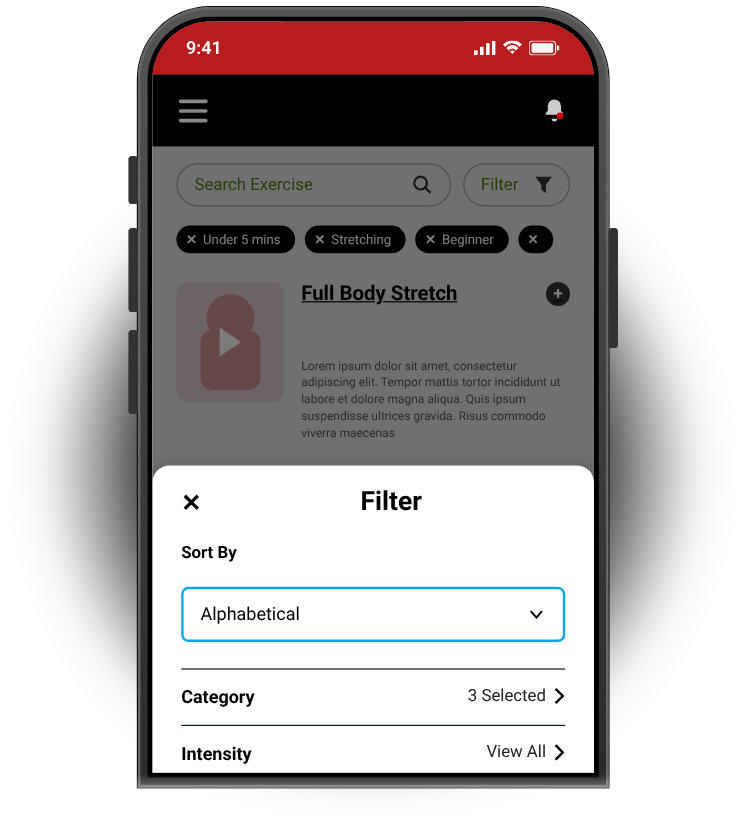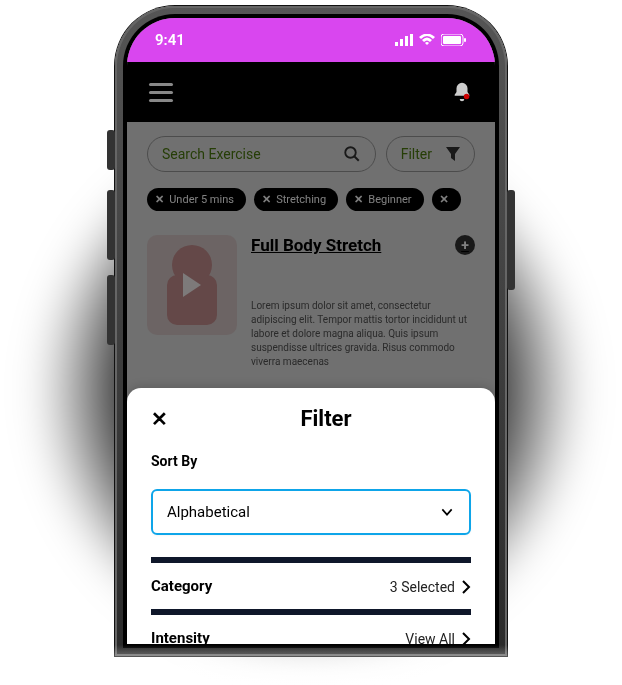--- a/index.html
+++ b/index.html
@@ -71,21 +71,21 @@
     top: 0; left: 0; right: 0;
     height: 44px;
     display: flex;
     justify-content: space-between;
     align-items: center;
     padding: 0 28px;
     color: #fff;
     font-size: 15px;
     font-weight: 600;
     z-index: 60;
-    background: #d946ef;
+    background: #b91c1c;
   }
   .status-icons { display:flex; gap:6px; align-items:center; }
   .app-header {
     position: absolute;
     top: 44px; left:0; right:0;
     height: 60px;
     background: #000;
     display:flex;
     justify-content: space-between;
     align-items:center;
@@ -152,23 +152,23 @@
   .section-label { font-weight:700; font-size:14px; margin-bottom:20px; }
   .select-box {
     border:2px solid #0ea5e9; border-radius:6px;
     padding:12px 14px;
     display:flex; justify-content:space-between; align-items:center;
     font-size:15px;
     margin-bottom:22px;
     box-shadow: 0 1px 2px rgba(0,0,0,0.04);
   }
   .row {
-    display:flex; justify-content:space-between; align-items:flex-end;
+    display:flex; justify-content:space-between; align-items:flex-start;
     padding:14px 0;
-    border-top:6px solid #0f172a;
+    border-top:1px solid #0f172a;
   }
   .row .left { font-weight:700; font-size:15px; }
   .row .right { display:flex; align-items:center; gap:6px; font-size:14px; color:#222; }
   svg { display:block; }
   .fade-bottom {
     position:absolute; left:0; right:0; bottom:0; height:40px;
     background: linear-gradient(to bottom, rgba(255,255,255,0), #fff);
     z-index: 200;
     pointer-events:none;
   }

